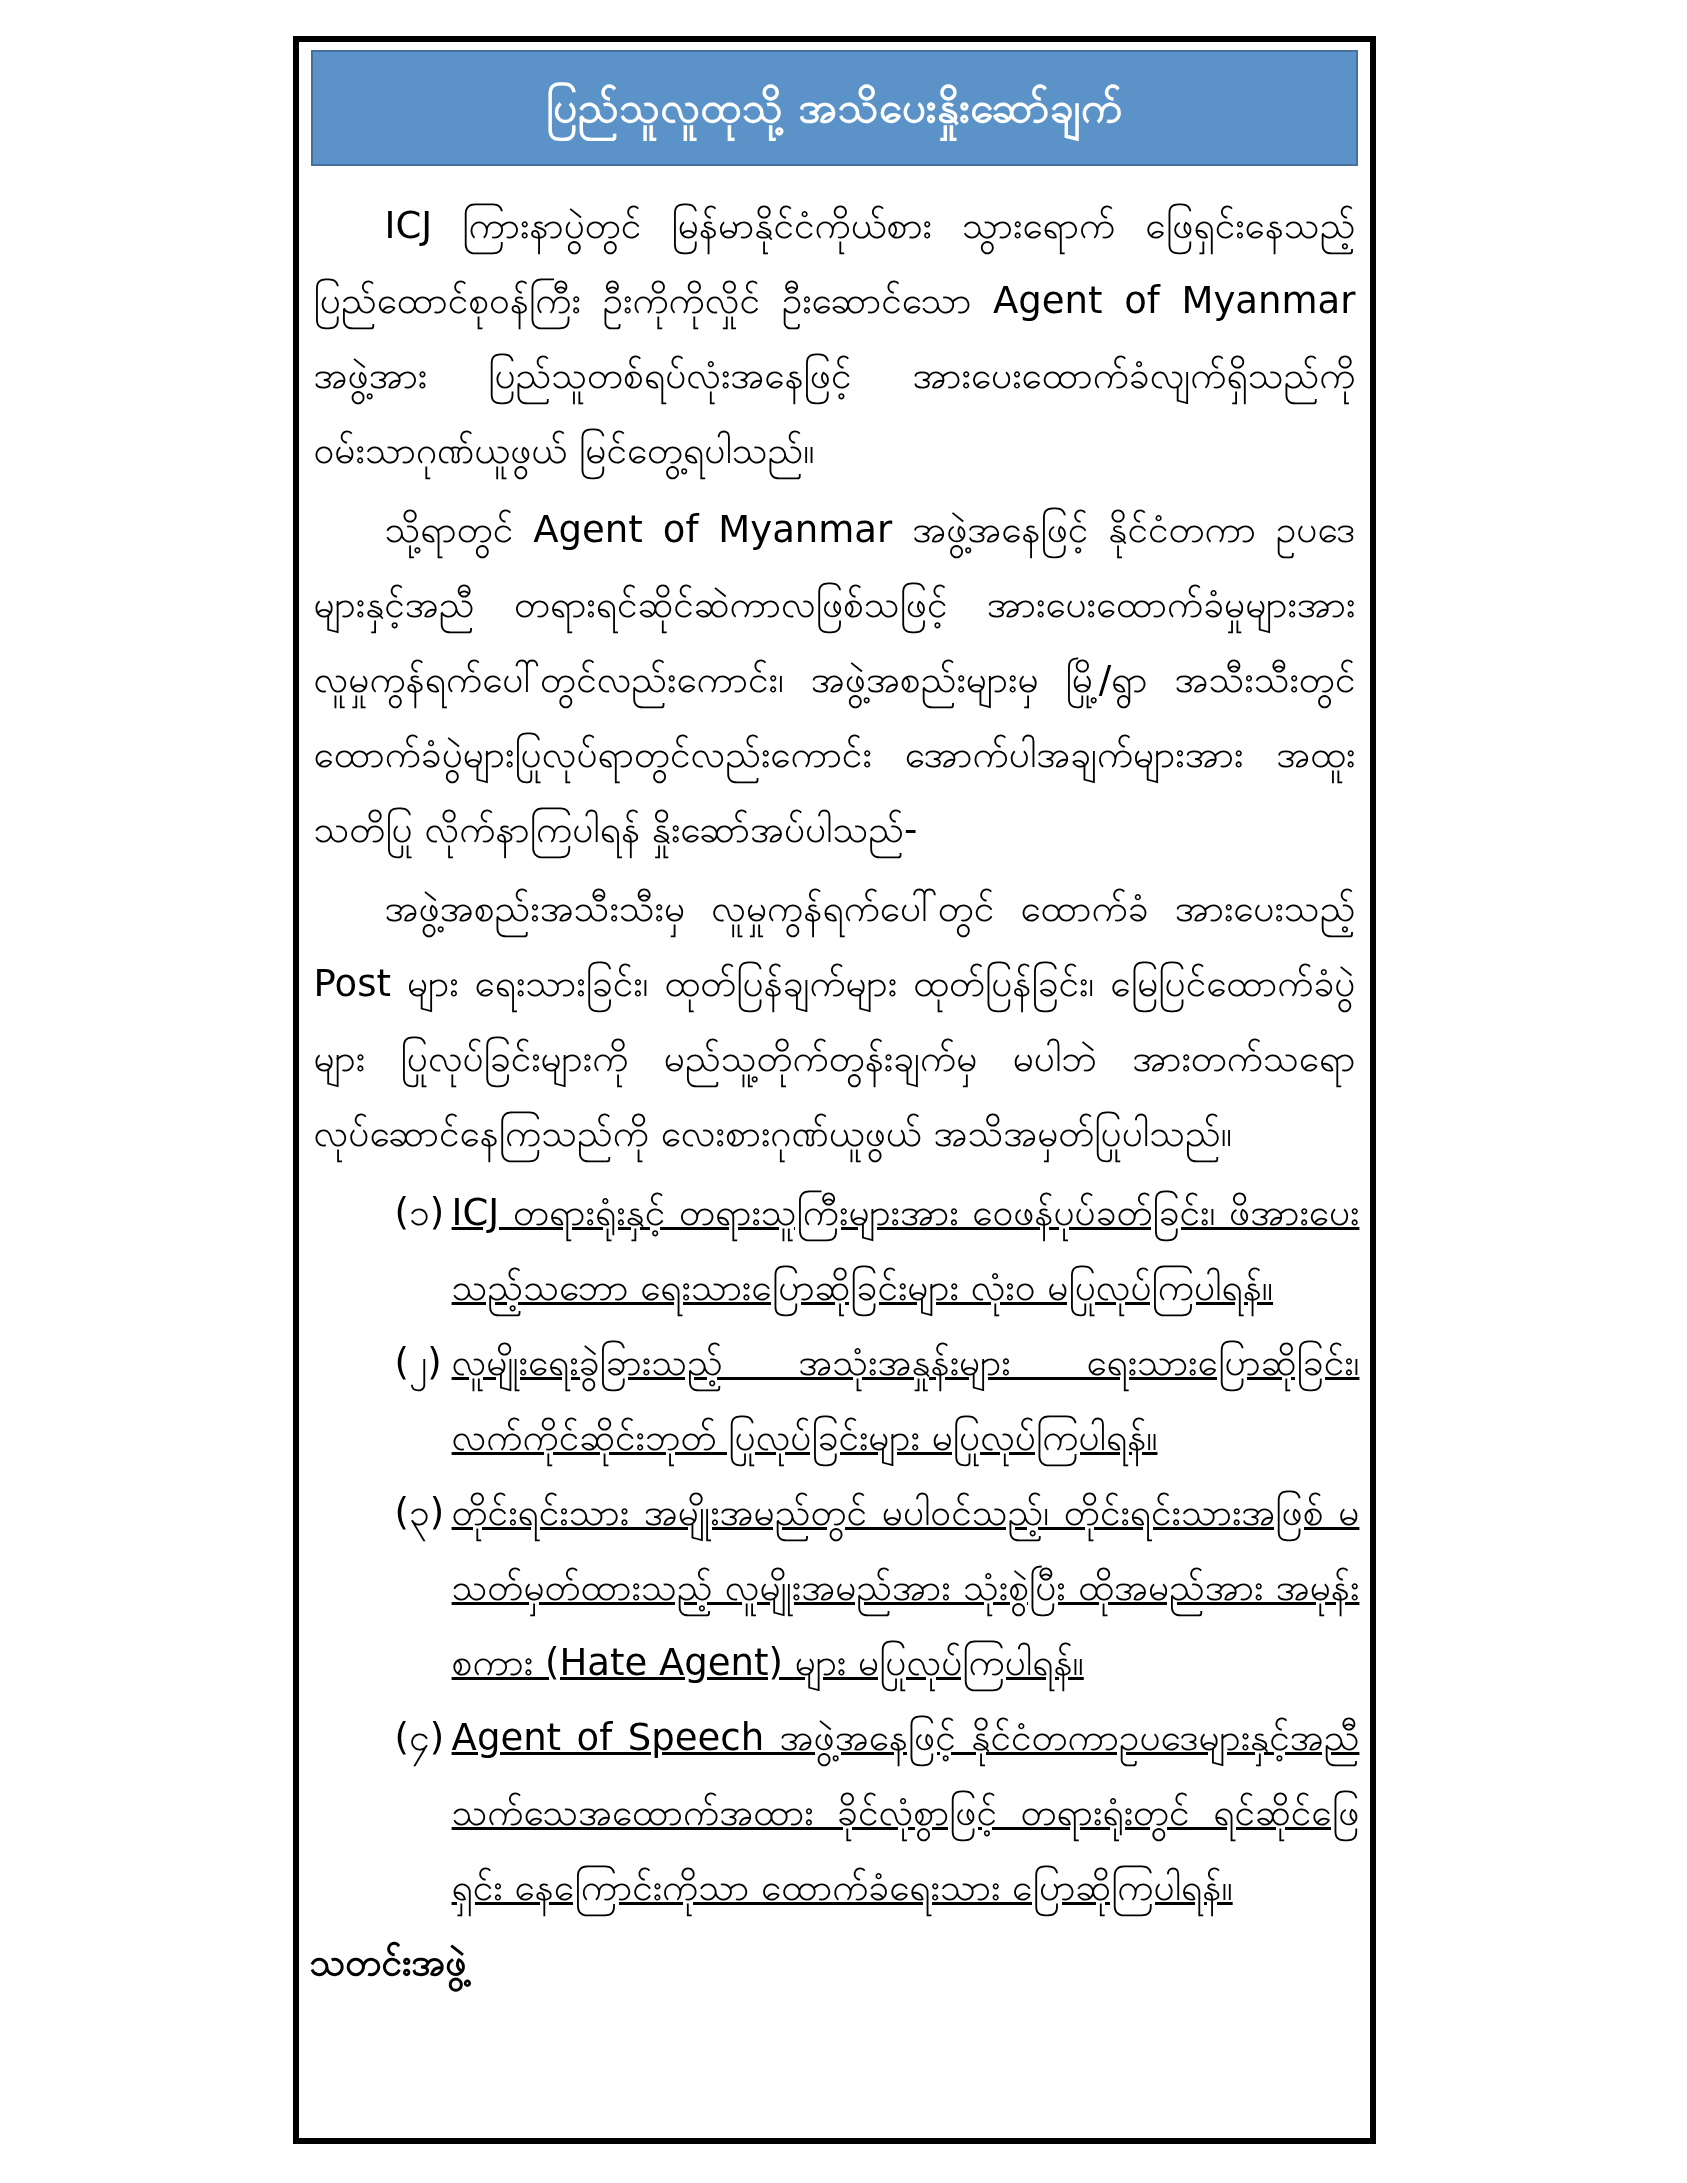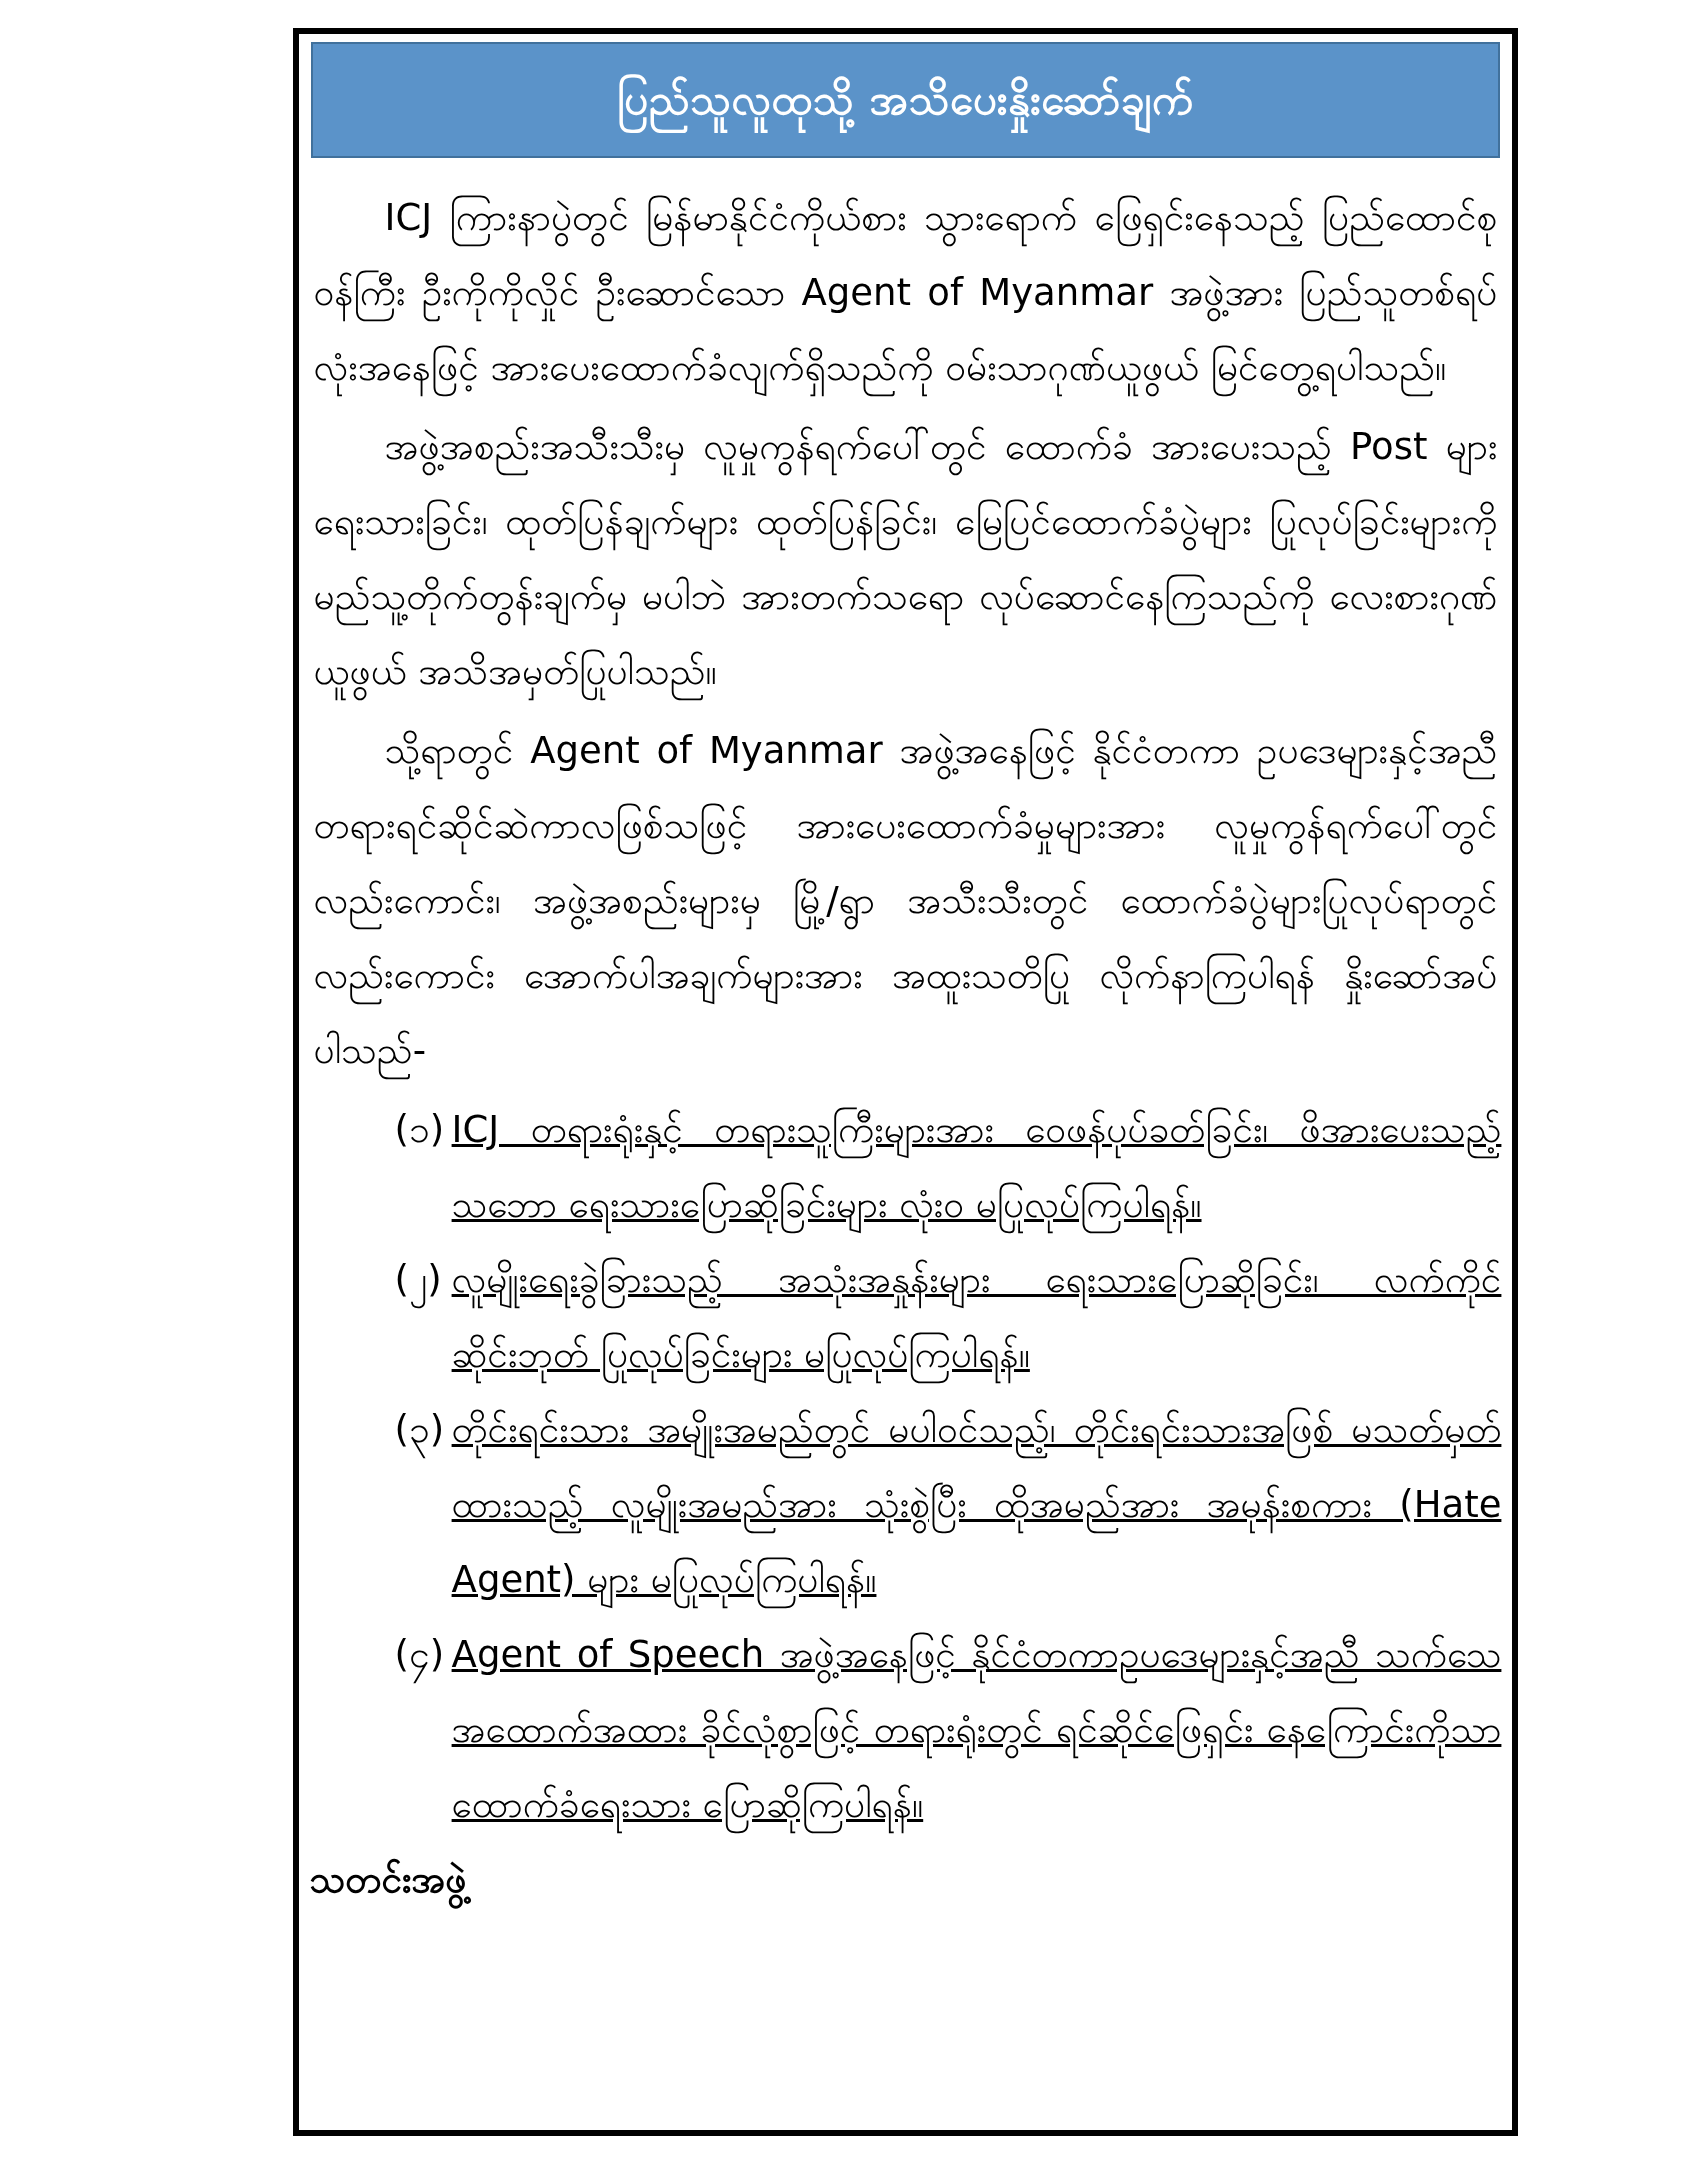--- a/index.html
+++ b/index.html
@@ -12,22 +12,22 @@
     width: 1687px;
     height: 2183px;
     background: #ffffff;
     overflow: hidden;
     font-family: "DejaVu Sans", sans-serif;
     color: #000000;
   }
   .frame {
     position: absolute;
     left: 293px;
-    top: 28px;
-    width: 1225px;
+    top: 36px;
+    width: 1083px;
     height: 2108px;
     border: 6.6px solid #000000;
     box-sizing: border-box;
     background: #ffffff;
     padding: 5.3px 10.6px 13.2px 10.6px;
   }
   .banner {
     box-sizing: border-box;
     margin: 2.6px 1.3px 0 1.3px;
     height: 116px;
@@ -88,23 +88,23 @@
   <div class="frame">
 
     <div class="banner">
       <div class="banner-title">ပြည်သူလူထုသို့ အသိပေးနှိုးဆော်ချက်</div>
     </div>
 
     <div class="doc-body">
 
       <p class="para">ICJ ကြားနာပွဲတွင် မြန်မာနိုင်ငံကိုယ်စား သွားရောက် ဖြေရှင်းနေသည့် ပြည်ထောင်စုဝန်ကြီး ဦးကိုကိုလှိုင် ဦးဆောင်သော Agent of Myanmar အဖွဲ့အား ပြည်သူတစ်ရပ်လုံးအနေဖြင့် အားပေးထောက်ခံလျက်ရှိသည်ကို ဝမ်းသာဂုဏ်ယူဖွယ် မြင်တွေ့ရပါသည်။</p>
 
+      <p class="para">သို့ရာတွင် Agent of Myanmar အဖွဲ့အနေဖြင့် နိုင်ငံတကာ ဥပဒေများနှင့်အညီ တရားရင်ဆိုင်ဆဲကာလဖြစ်သဖြင့် အားပေးထောက်ခံမှုများအား လူမှုကွန်ရက်ပေါ်တွင်လည်းကောင်း၊ အဖွဲ့အစည်းများမှ မြို့/ရွာ အသီးသီးတွင် ထောက်ခံပွဲများပြုလုပ်ရာတွင်လည်းကောင်း အောက်ပါအချက်များအား အထူးသတိပြု လိုက်နာကြပါရန် နှိုးဆော်အပ်ပါသည်-</p>
+
       <p class="para">အဖွဲ့အစည်းအသီးသီးမှ လူမှုကွန်ရက်ပေါ်တွင် ထောက်ခံ အားပေးသည့် Post များ ရေးသားခြင်း၊ ထုတ်ပြန်ချက်များ ထုတ်ပြန်ခြင်း၊ မြေပြင်ထောက်ခံပွဲများ ပြုလုပ်ခြင်းများကို မည်သူ့တိုက်တွန်းချက်မှ မပါဘဲ အားတက်သရော လုပ်ဆောင်နေကြသည်ကို လေးစားဂုဏ်ယူဖွယ် အသိအမှတ်ပြုပါသည်။</p>
-
-      <p class="para">သို့ရာတွင် Agent of Myanmar အဖွဲ့အနေဖြင့် နိုင်ငံတကာ ဥပဒေများနှင့်အညီ တရားရင်ဆိုင်ဆဲကာလဖြစ်သဖြင့် အားပေးထောက်ခံမှုများအား လူမှုကွန်ရက်ပေါ်တွင်လည်းကောင်း၊ အဖွဲ့အစည်းများမှ မြို့/ရွာ အသီးသီးတွင် ထောက်ခံပွဲများပြုလုပ်ရာတွင်လည်းကောင်း အောက်ပါအချက်များအား အထူးသတိပြု လိုက်နာကြပါရန် နှိုးဆော်အပ်ပါသည်-</p>
 
       <div class="numbered-list">
 
         <div class="list-item">
           <span class="list-num">(၁)</span>
           <span class="list-text">ICJ တရားရုံးနှင့် တရားသူကြီးများအား ဝေဖန်ပုပ်ခတ်ခြင်း၊ ဖိအားပေးသည့်သဘော ရေးသားပြောဆိုခြင်းများ လုံးဝ မပြုလုပ်ကြပါရန်။</span>
         </div>
 
         <div class="list-item">
           <span class="list-num">(၂)</span>

